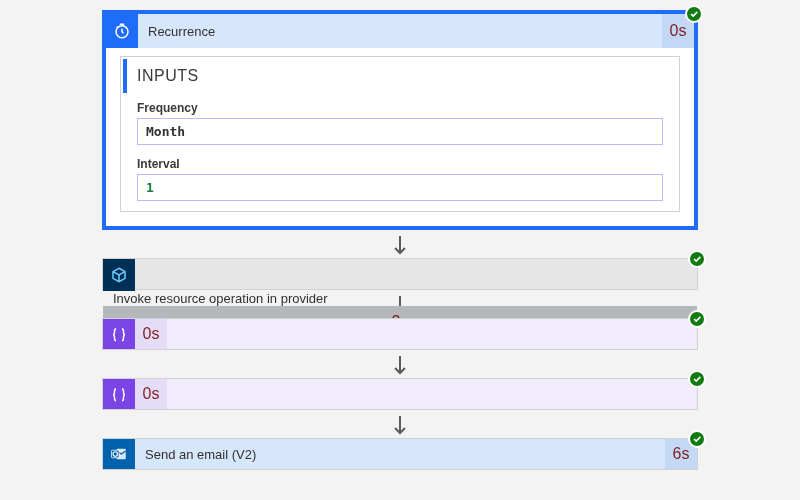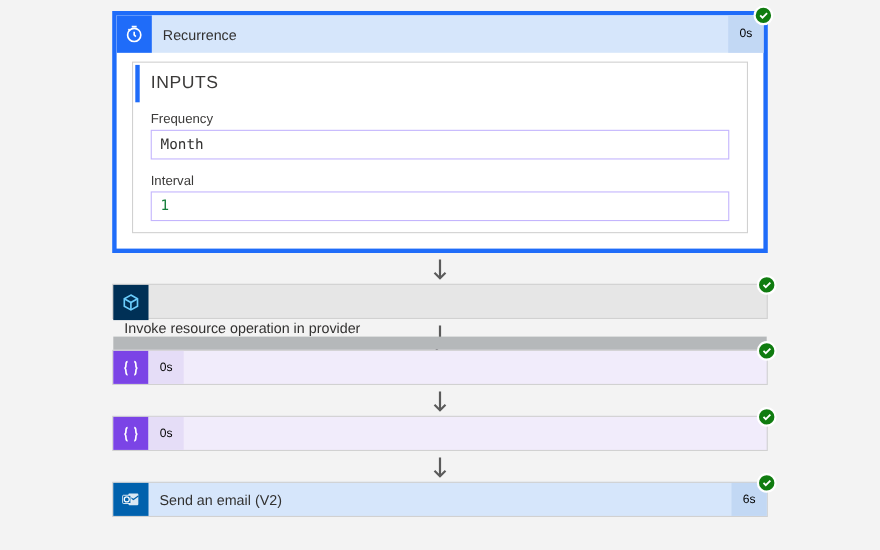--- a/index.html
+++ b/index.html
@@ -45,22 +45,22 @@
     display: flex;
     align-items: center;
     padding: 0 10px;
     font-size: 13px;
   }
   .time-cell {
     flex: 0 0 32px;
     display: flex;
     align-items: center;
     justify-content: center;
-    font-size: 11px;
-    color: #000000;
+    font-size: 16px;
+    color: #7f1d1d;
   }
   .badge {
     position: absolute;
     top: -9px;
     right: -9px;
     width: 18px;
     height: 18px;
     border-radius: 50%;
     background: #107c10;
     border: 2px solid #fff;
@@ -86,20 +86,21 @@
     display: inline-block;
     padding: 8px 10px 8px 10px;
     border-left: 4px solid #1f6cf9;
     letter-spacing: 0.5px;
     font-size: 16px;
     color: #3b3a39;
     margin: 2px 0 6px 2px;
   }
   .field {
     padding: 2px 16px 10px 16px;
+    font-weight: bold;
   }
   .field-label {
     font-size: 12px;
     color: #3b3a39;
     margin-bottom: 3px;
   }
   .field-box {
     border: 1px solid #c4b5fd;
     padding: 5px 8px;
     font-family: Consolas, monospace;

